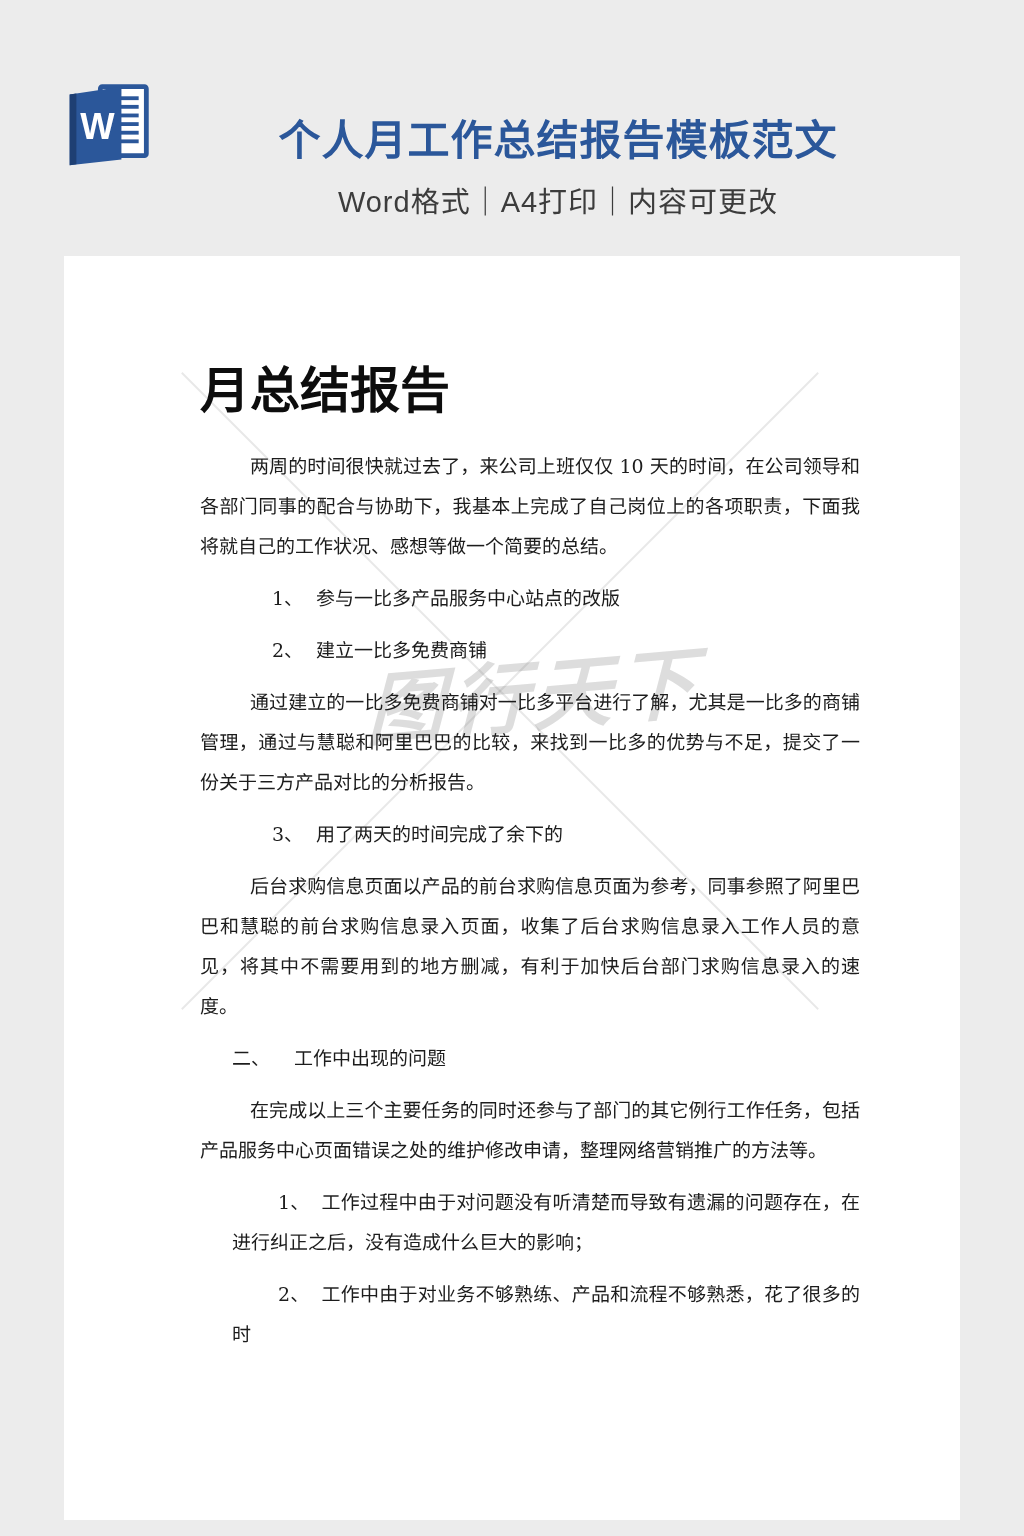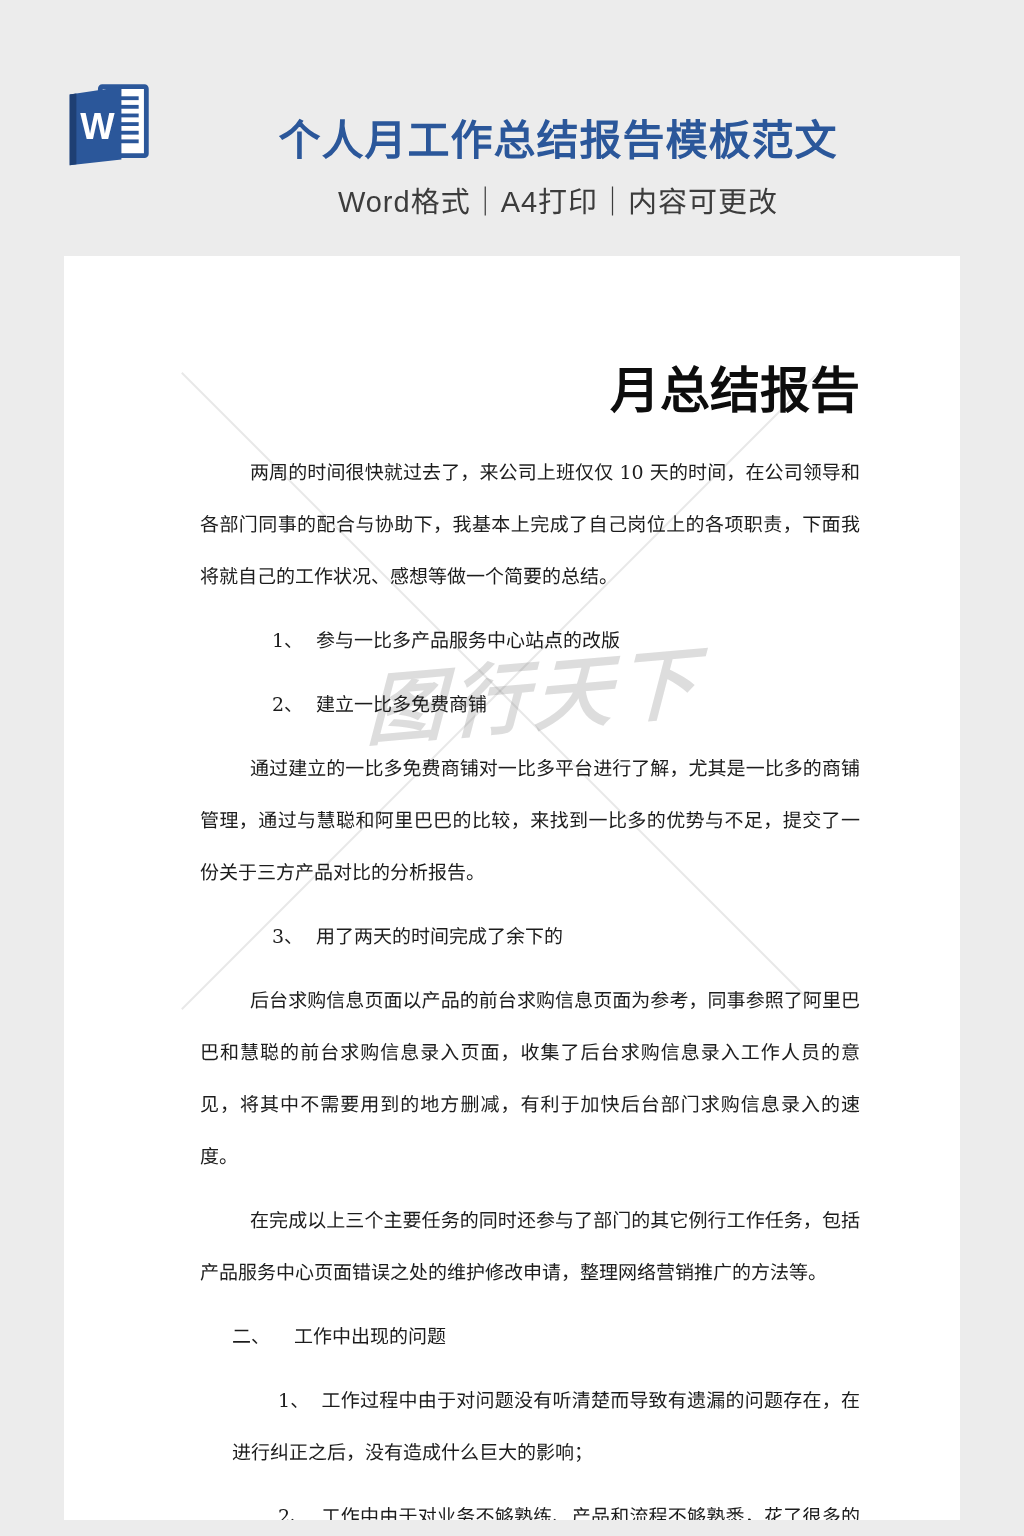--- a/index.html
+++ b/index.html
@@ -36,33 +36,33 @@
     position:relative;
     width:896px;
     height:1264px;
     margin:0 auto;
     background:#ffffff;
     padding:0 100px 0 136px;
     overflow:hidden;
   }
   .doc-title {
     margin-top:104px;
-    text-align:right;
+    text-align:left;
     font-family:"DejaVu Serif","Liberation Serif",serif;
     font-size:50px;
     line-height:62px;
     font-weight:bold;
     color:#0d0d0d;
     position:relative; z-index:2;
   }
   .doc-body { margin-top:24px; position:relative; z-index:2; }
   .blk {
     font-family:"DejaVu Serif","Liberation Serif",serif;
     font-size:19px;
-    line-height:52px;
+    line-height:40px;
     color:#1c1c1c;
     text-align:justify;
     margin-top:12px;
   }
   .blk-paragraph { text-indent:50px; }
   .blk-section   { padding-left:32px; }
   .blk-section .num { display:inline-block; width:62px; }
   .blk-item      { padding-left:72px; }
   .blk-item .num { margin-right:13px; }
   .blk-item2     { padding-left:32px; text-indent:46px; }
@@ -123,18 +123,18 @@
   <div class="wm-text">图行天下</div>
 
   <h1 class="doc-title">月总结报告</h1>
   <div class="doc-body" id="doc-blocks">
       <p class="blk blk-paragraph">两周的时间很快就过去了，来公司上班仅仅 10 天的时间，在公司领导和各部门同事的配合与协助下，我基本上完成了自己岗位上的各项职责，下面我将就自己的工作状况、感想等做一个简要的总结。</p>
       <p class="blk blk-item"><span class="num">1、</span><span>参与一比多产品服务中心站点的改版</span></p>
       <p class="blk blk-item"><span class="num">2、</span><span>建立一比多免费商铺</span></p>
       <p class="blk blk-paragraph">通过建立的一比多免费商铺对一比多平台进行了解，尤其是一比多的商铺管理，通过与慧聪和阿里巴巴的比较，来找到一比多的优势与不足，提交了一份关于三方产品对比的分析报告。</p>
       <p class="blk blk-item"><span class="num">3、</span><span>用了两天的时间完成了余下的</span></p>
       <p class="blk blk-paragraph">后台求购信息页面以产品的前台求购信息页面为参考，同事参照了阿里巴巴和慧聪的前台求购信息录入页面，收集了后台求购信息录入工作人员的意见，将其中不需要用到的地方删减，有利于加快后台部门求购信息录入的速度。</p>
+      <p class="blk blk-section"><span class="num">二、</span><span>工作中出现的问题</span></p>
       <p class="blk blk-paragraph">在完成以上三个主要任务的同时还参与了部门的其它例行工作任务，包括产品服务中心页面错误之处的维护修改申请，整理网络营销推广的方法等。</p>
-      <p class="blk blk-section"><span class="num">二、</span><span>工作中出现的问题</span></p>
       <p class="blk blk-item2"><span class="num">1、</span><span>工作过程中由于对问题没有听清楚而导致有遗漏的问题存在，在进行纠正之后，没有造成什么巨大的影响；</span></p>
       <p class="blk blk-item2"><span class="num">2、</span><span>工作中由于对业务不够熟练、产品和流程不够熟悉，花了很多的时</span></p>
     </div>
 </div>
 
 </body></html>

